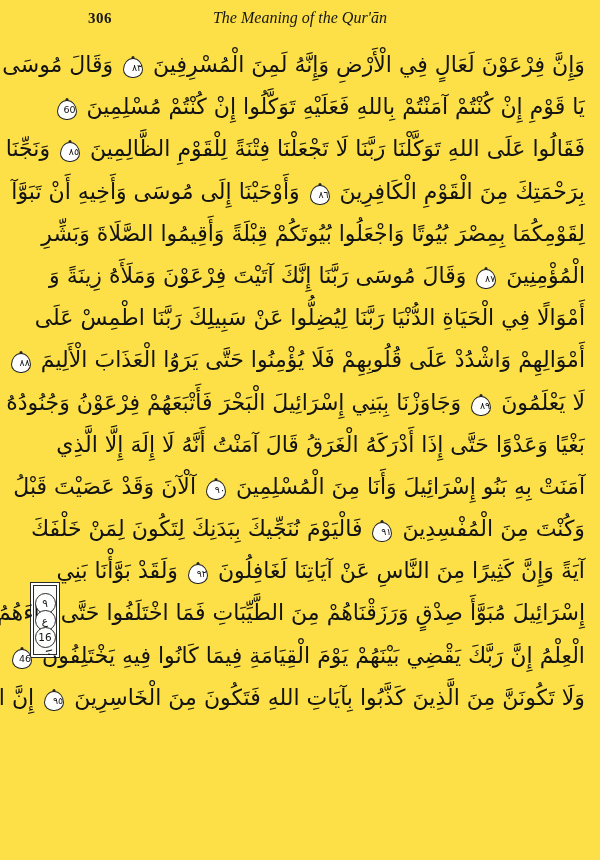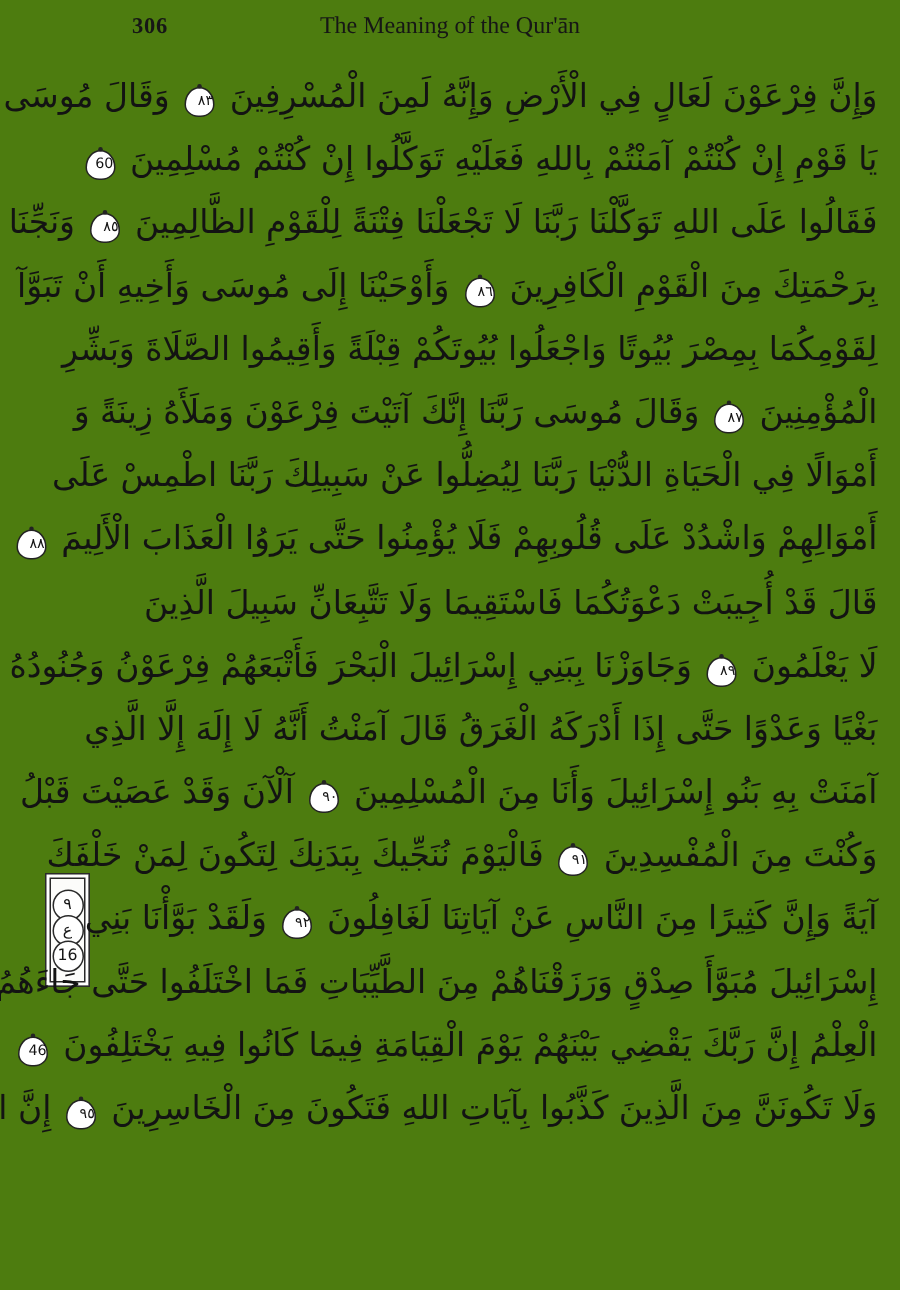--- a/index.html
+++ b/index.html
@@ -1,35 +1,35 @@
 <!DOCTYPE html>
 <html><head>
 <meta charset="utf-8">
 <style>
   html, body { margin: 0; padding: 0; background: #ffffff; }
 
   .page {
     position: relative;
     width: 600px;
     height: 860px;
-    background: #4d7c0f;
+    background: #fde047;
     overflow: hidden;
     color: #161616;
     font-family: "Liberation Serif", serif;
   }
 
   
   .header { position: absolute; top: 8px; left: 0; right: 0; height: 26px; }
   .pagenum {
     position: absolute; left: 88px; top: 2px;
     font-weight: bold; font-size: 15px; letter-spacing: 0.5px;
   }
   .running-title {
     position: absolute; left: 50%; top: 1px; transform: translateX(-50%);
-    font-size: 16px; white-space: nowrap; text-align: right;
+    font-style: italic; font-size: 16px; white-space: nowrap; text-align: right;
   }
 
   
   .text-block {
     position: absolute; top: 44px; left: 64px; right: 15px;
   }
   .line {
     height: 42.2px; line-height: 42.2px;
     font-family: "DejaVu Sans", sans-serif;
     font-size: 22px;
@@ -108,21 +108,20 @@
 
   <div class="text-block" dir="rtl" lang="ar">
       <div class="line">وَإِنَّ فِرْعَوْنَ لَعَالٍ فِي الْأَرْضِ وَإِنَّهُ لَمِنَ الْمُسْرِفِينَ <span class="ayah-marker">٨٣</span> وَقَالَ مُوسَى</div>
       <div class="line short">يَا قَوْمِ إِنْ كُنْتُمْ آمَنْتُمْ بِاللهِ فَعَلَيْهِ تَوَكَّلُوا إِنْ كُنْتُمْ مُسْلِمِينَ <span class="ayah-marker">60</span></div>
       <div class="line">فَقَالُوا عَلَى اللهِ تَوَكَّلْنَا رَبَّنَا لَا تَجْعَلْنَا فِتْنَةً لِلْقَوْمِ الظَّالِمِينَ <span class="ayah-marker">٨٥</span> وَنَجِّنَا</div>
       <div class="line">بِرَحْمَتِكَ مِنَ الْقَوْمِ الْكَافِرِينَ <span class="ayah-marker">٨٦</span> وَأَوْحَيْنَا إِلَى مُوسَى وَأَخِيهِ أَنْ تَبَوَّآ</div>
       <div class="line">لِقَوْمِكُمَا بِمِصْرَ بُيُوتًا وَاجْعَلُوا بُيُوتَكُمْ قِبْلَةً وَأَقِيمُوا الصَّلَاةَ وَبَشِّرِ</div>
       <div class="line">الْمُؤْمِنِينَ <span class="ayah-marker">٨٧</span> وَقَالَ مُوسَى رَبَّنَا إِنَّكَ آتَيْتَ فِرْعَوْنَ وَمَلَأَهُ زِينَةً وَ</div>
       <div class="line">أَمْوَالًا فِي الْحَيَاةِ الدُّنْيَا رَبَّنَا لِيُضِلُّوا عَنْ سَبِيلِكَ رَبَّنَا اطْمِسْ عَلَى</div>
       <div class="line short">أَمْوَالِهِمْ وَاشْدُدْ عَلَى قُلُوبِهِمْ فَلَا يُؤْمِنُوا حَتَّى يَرَوُا الْعَذَابَ الْأَلِيمَ <span class="ayah-marker">٨٨</span></div>
-      <div class="line short">قَالَ قَدْ أُجِيبَتْ دَعْوَتُكُمَا فَاسْتَقِيمَا وَلَا تَتَّبِعَانِّ سَبِيلَ الَّذِينَ</div>
       <div class="line">لَا يَعْلَمُونَ <span class="ayah-marker">٨٩</span> وَجَاوَزْنَا بِبَنِي إِسْرَائِيلَ الْبَحْرَ فَأَتْبَعَهُمْ فِرْعَوْنُ وَجُنُودُهُ</div>
       <div class="line">بَغْيًا وَعَدْوًا حَتَّى إِذَا أَدْرَكَهُ الْغَرَقُ قَالَ آمَنْتُ أَنَّهُ لَا إِلَهَ إِلَّا الَّذِي</div>
       <div class="line">آمَنَتْ بِهِ بَنُو إِسْرَائِيلَ وَأَنَا مِنَ الْمُسْلِمِينَ <span class="ayah-marker">٩٠</span> آلْآنَ وَقَدْ عَصَيْتَ قَبْلُ</div>
       <div class="line">وَكُنْتَ مِنَ الْمُفْسِدِينَ <span class="ayah-marker">٩١</span> فَالْيَوْمَ نُنَجِّيكَ بِبَدَنِكَ لِتَكُونَ لِمَنْ خَلْفَكَ</div>
       <div class="line">آيَةً وَإِنَّ كَثِيرًا مِنَ النَّاسِ عَنْ آيَاتِنَا لَغَافِلُونَ <span class="ayah-marker">٩٢</span> وَلَقَدْ بَوَّأْنَا بَنِي</div>
       <div class="line">إِسْرَائِيلَ مُبَوَّأَ صِدْقٍ وَرَزَقْنَاهُمْ مِنَ الطَّيِّبَاتِ فَمَا اخْتَلَفُوا حَتَّى جَاءَهُمُ</div>
       <div class="line short">الْعِلْمُ إِنَّ رَبَّكَ يَقْضِي بَيْنَهُمْ يَوْمَ الْقِيَامَةِ فِيمَا كَانُوا فِيهِ يَخْتَلِفُونَ <span class="ayah-marker">46</span></div>
       <div class="line">وَلَا تَكُونَنَّ مِنَ الَّذِينَ كَذَّبُوا بِآيَاتِ اللهِ فَتَكُونَ مِنَ الْخَاسِرِينَ <span class="ayah-marker">٩٥</span> إِنَّ الَّذِينَ</div>
     </div>
 

